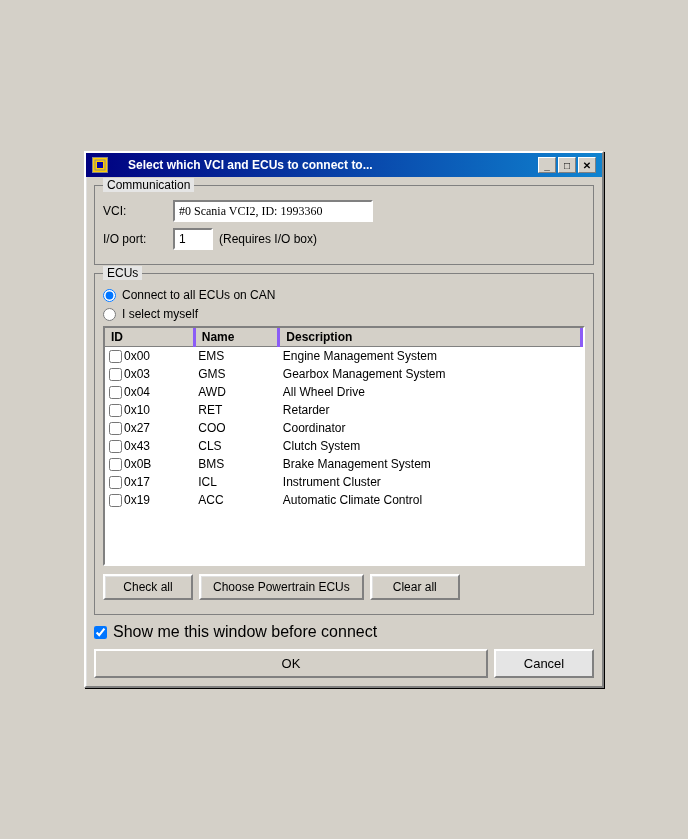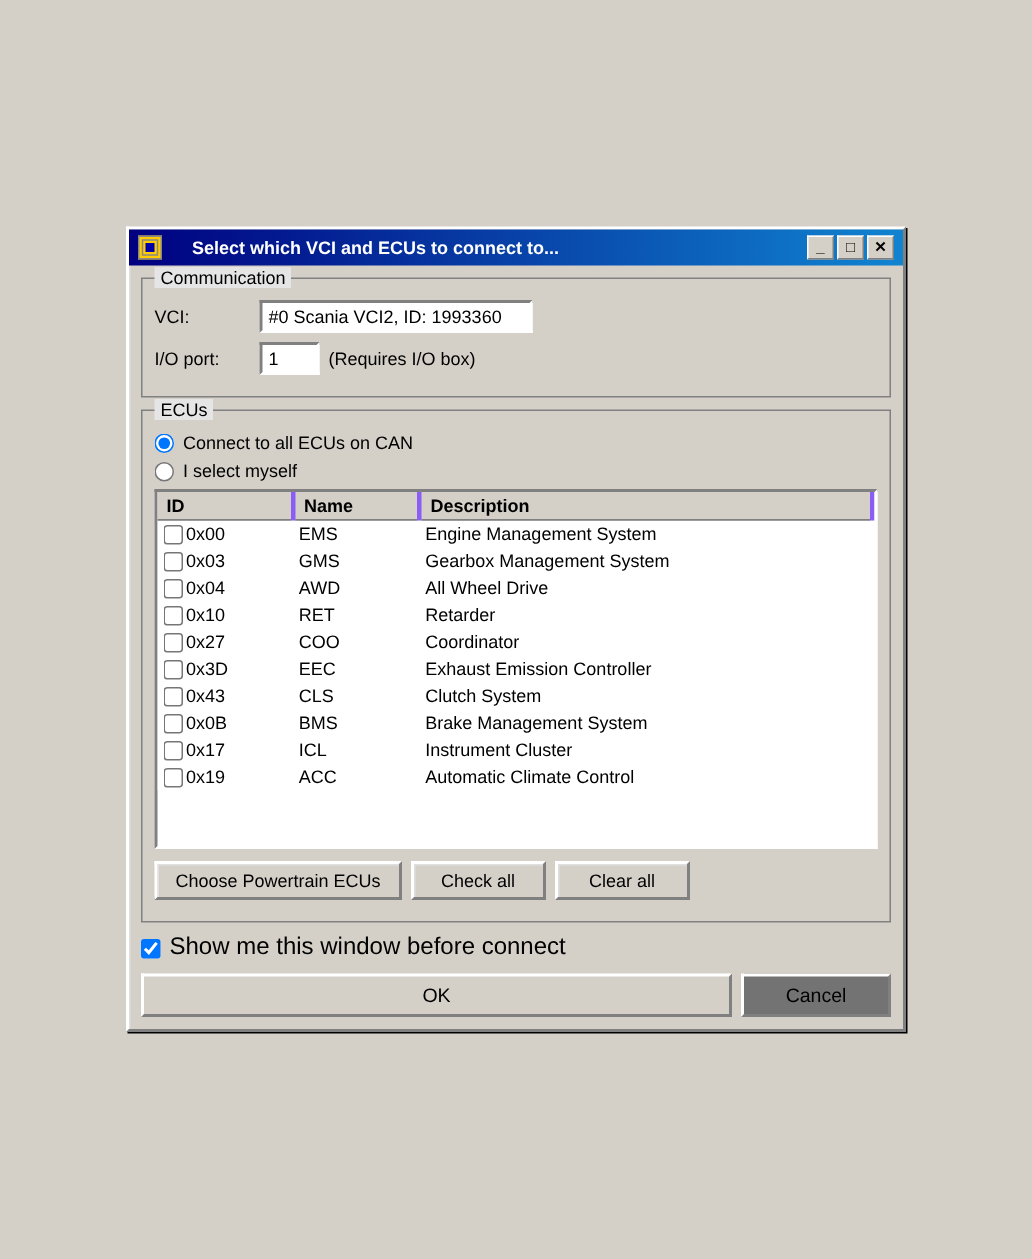--- a/index.html
+++ b/index.html
@@ -105,22 +105,23 @@
       appearance: none;
       -webkit-appearance: none;
       cursor: pointer;
     }
     .select-wrapper {
       position: relative;
       display: inline-flex;
       align-items: center;
     }
     .vci-select {
-      width: 182px;
+      width: 200px;
       height: 22px;
+      font-family: Liberation Serif, serif;
     }
     .port-select {
       width: 40px;
       height: 22px;
     }
     .bitrate-select {
       width: 55px;
       height: 22px;
     }
     .static-text {
@@ -223,21 +224,21 @@
       background: #d4d0c8;
       border: 2px solid;
       border-color: #ffffff #808080 #808080 #ffffff;
       padding: 5px;
       font-size: 13px;
       cursor: pointer;
       text-align: center;
     }
     .cancel-btn {
       width: 100px;
-      background: #737373;
+      background: #e5e5e5;
       border: 2px solid;
       border-color: #ffffff #808080 #808080 #ffffff;
       padding: 5px;
       font-size: 13px;
       cursor: pointer;
       text-align: center;
     }
     
     .ecu-table-container::-webkit-scrollbar {
       width: 16px;
@@ -378,30 +379,20 @@
           <span>0x27</span>
         </div>
       </td>
       <td>COO</td>
       <td>Coordinator</td>
     </tr>
                 <tr>
       <td>
         <div class="id-cell">
           <input type="checkbox" class="ecu-checkbox" style="">
-          <span>0x3D</span>
-        </div>
-      </td>
-      <td>EEC</td>
-      <td>Exhaust Emission Controller</td>
-    </tr>
-                <tr>
-      <td>
-        <div class="id-cell">
-          <input type="checkbox" class="ecu-checkbox" style="">
           <span>0x43</span>
         </div>
       </td>
       <td>CLS</td>
       <td>Clutch System</td>
     </tr>
                 <tr>
       <td>
         <div class="id-cell">
           <input type="checkbox" class="ecu-checkbox" style="">
@@ -429,22 +420,22 @@
         </div>
       </td>
       <td>ACC</td>
       <td>Automatic Climate Control</td>
     </tr>
               </tbody>
           </table>
         </div>
 
         <div class="btn-row">
+          <button class="win-btn">Check all</button>
           <button class="win-btn" style="min-width: 160px;">Choose Powertrain ECUs</button>
-          <button class="win-btn">Check all</button>
           <button class="win-btn">Clear all</button>
         </div>
       </div>
     </div>
 
     <div class="checkbox-row">
       <input type="checkbox" id="show-window-cb" checked="" style="">
       <label class="checkbox-label" for="show-window-cb">Show me this window before connect</label>
     </div>
 

